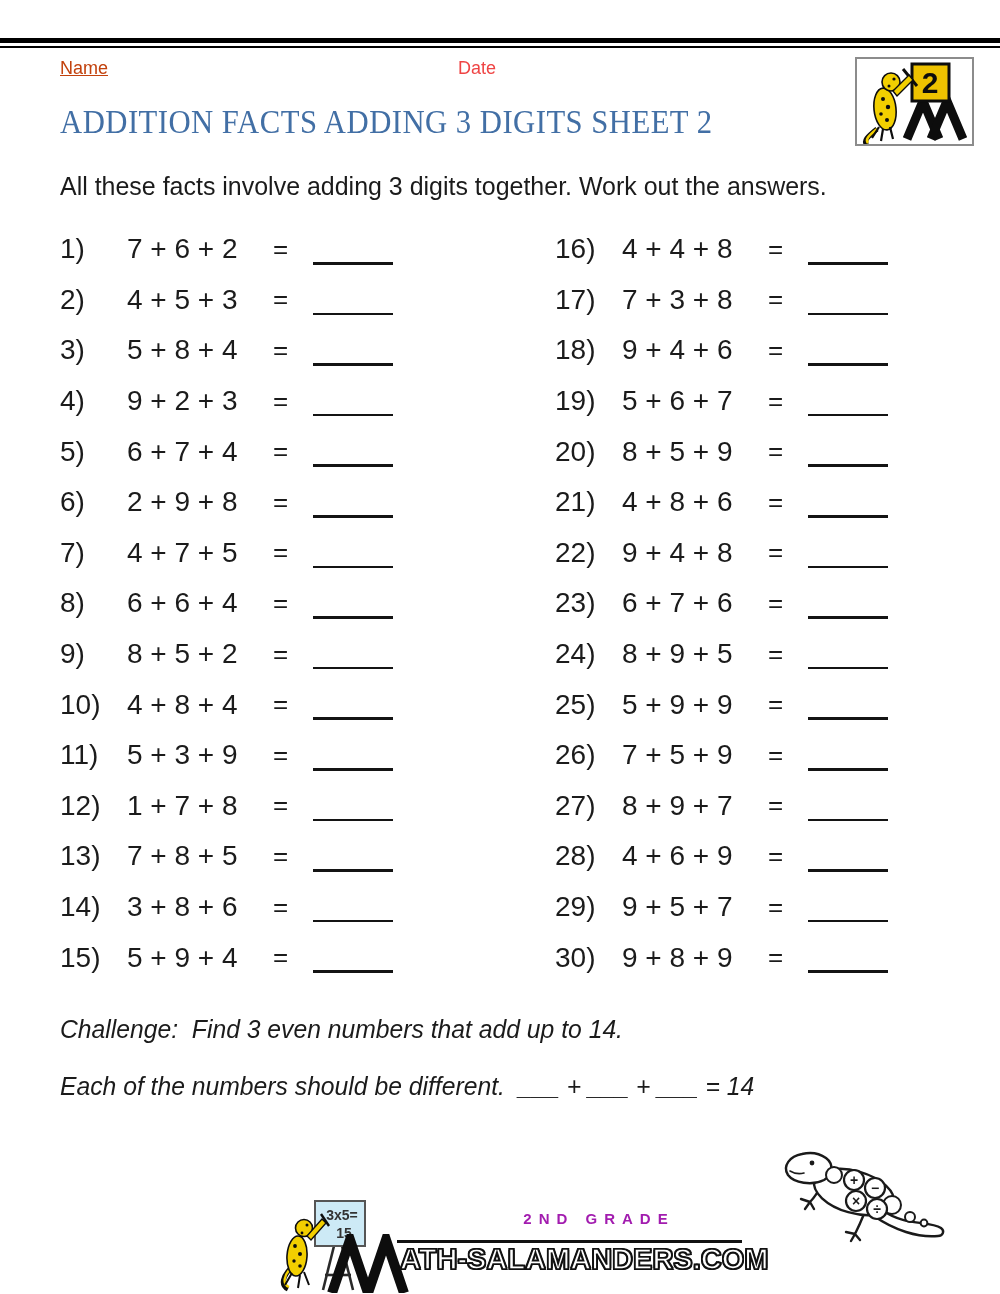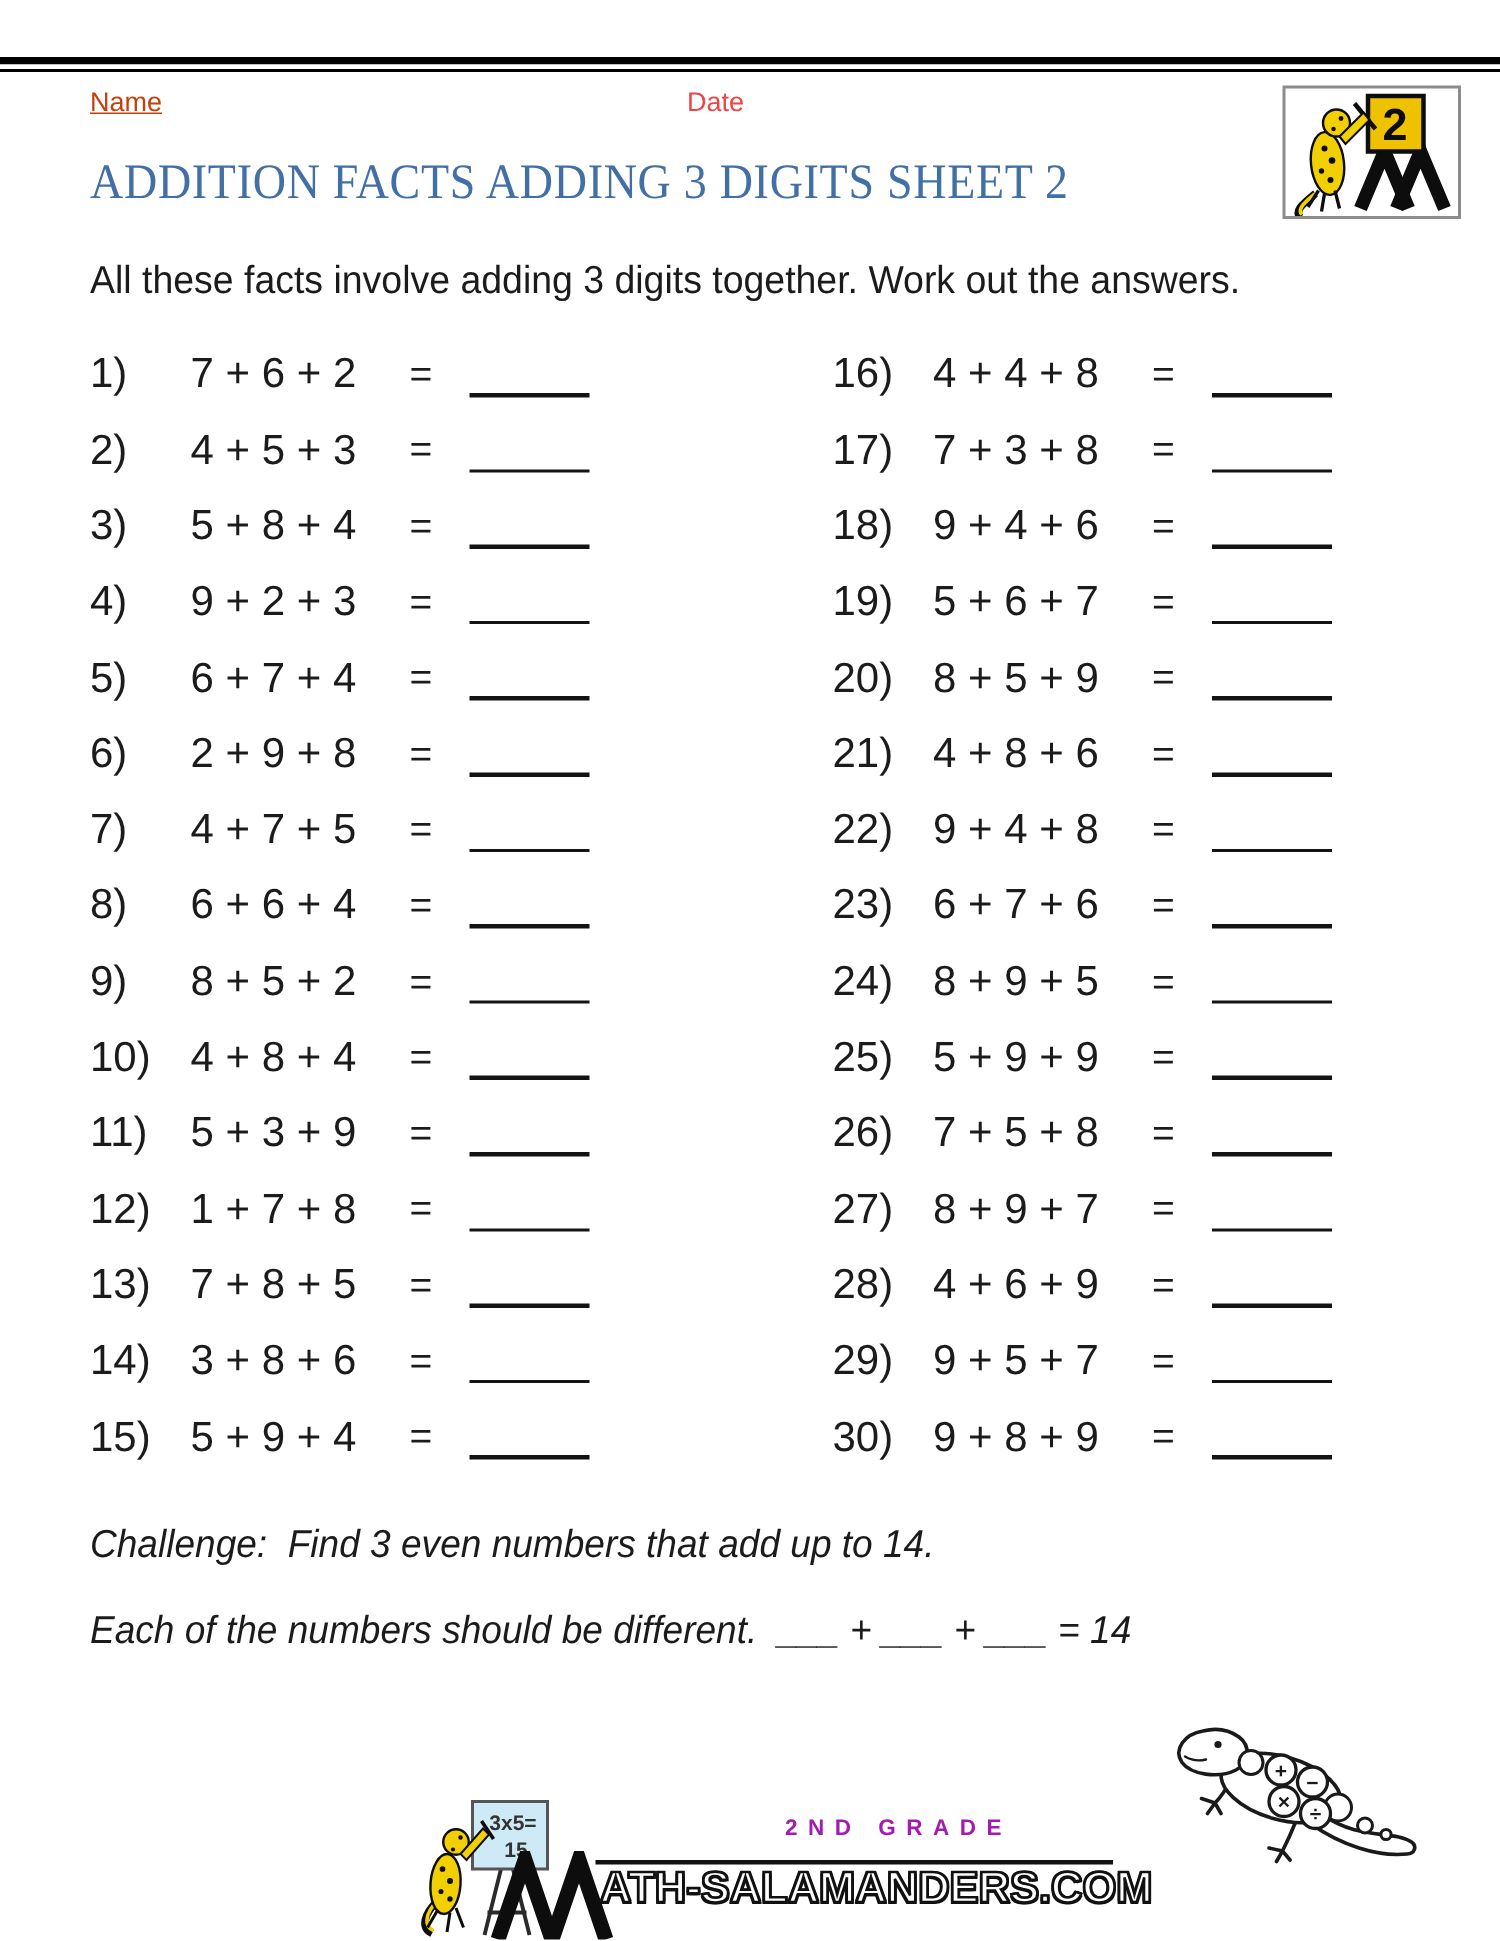--- a/index.html
+++ b/index.html
@@ -325,21 +325,21 @@
     <div class="pnum">25)</div>
     <div class="pexpr">5 + 9 + 9</div>
     <div class="peq">=</div>
     <div class="pblank">
           <div class="line"></div>
         </div>
   </div>
 
   <div class="prow">
     <div class="pnum">26)</div>
-    <div class="pexpr">7 + 5 + 8</div>
+    <div class="pexpr">7 + 5 + 9</div>
     <div class="peq">=</div>
     <div class="pblank">
           <div class="line"></div>
         </div>
   </div>
 
   <div class="prow">
     <div class="pnum">27)</div>
     <div class="pexpr">8 + 9 + 7</div>
     <div class="peq">=</div>

